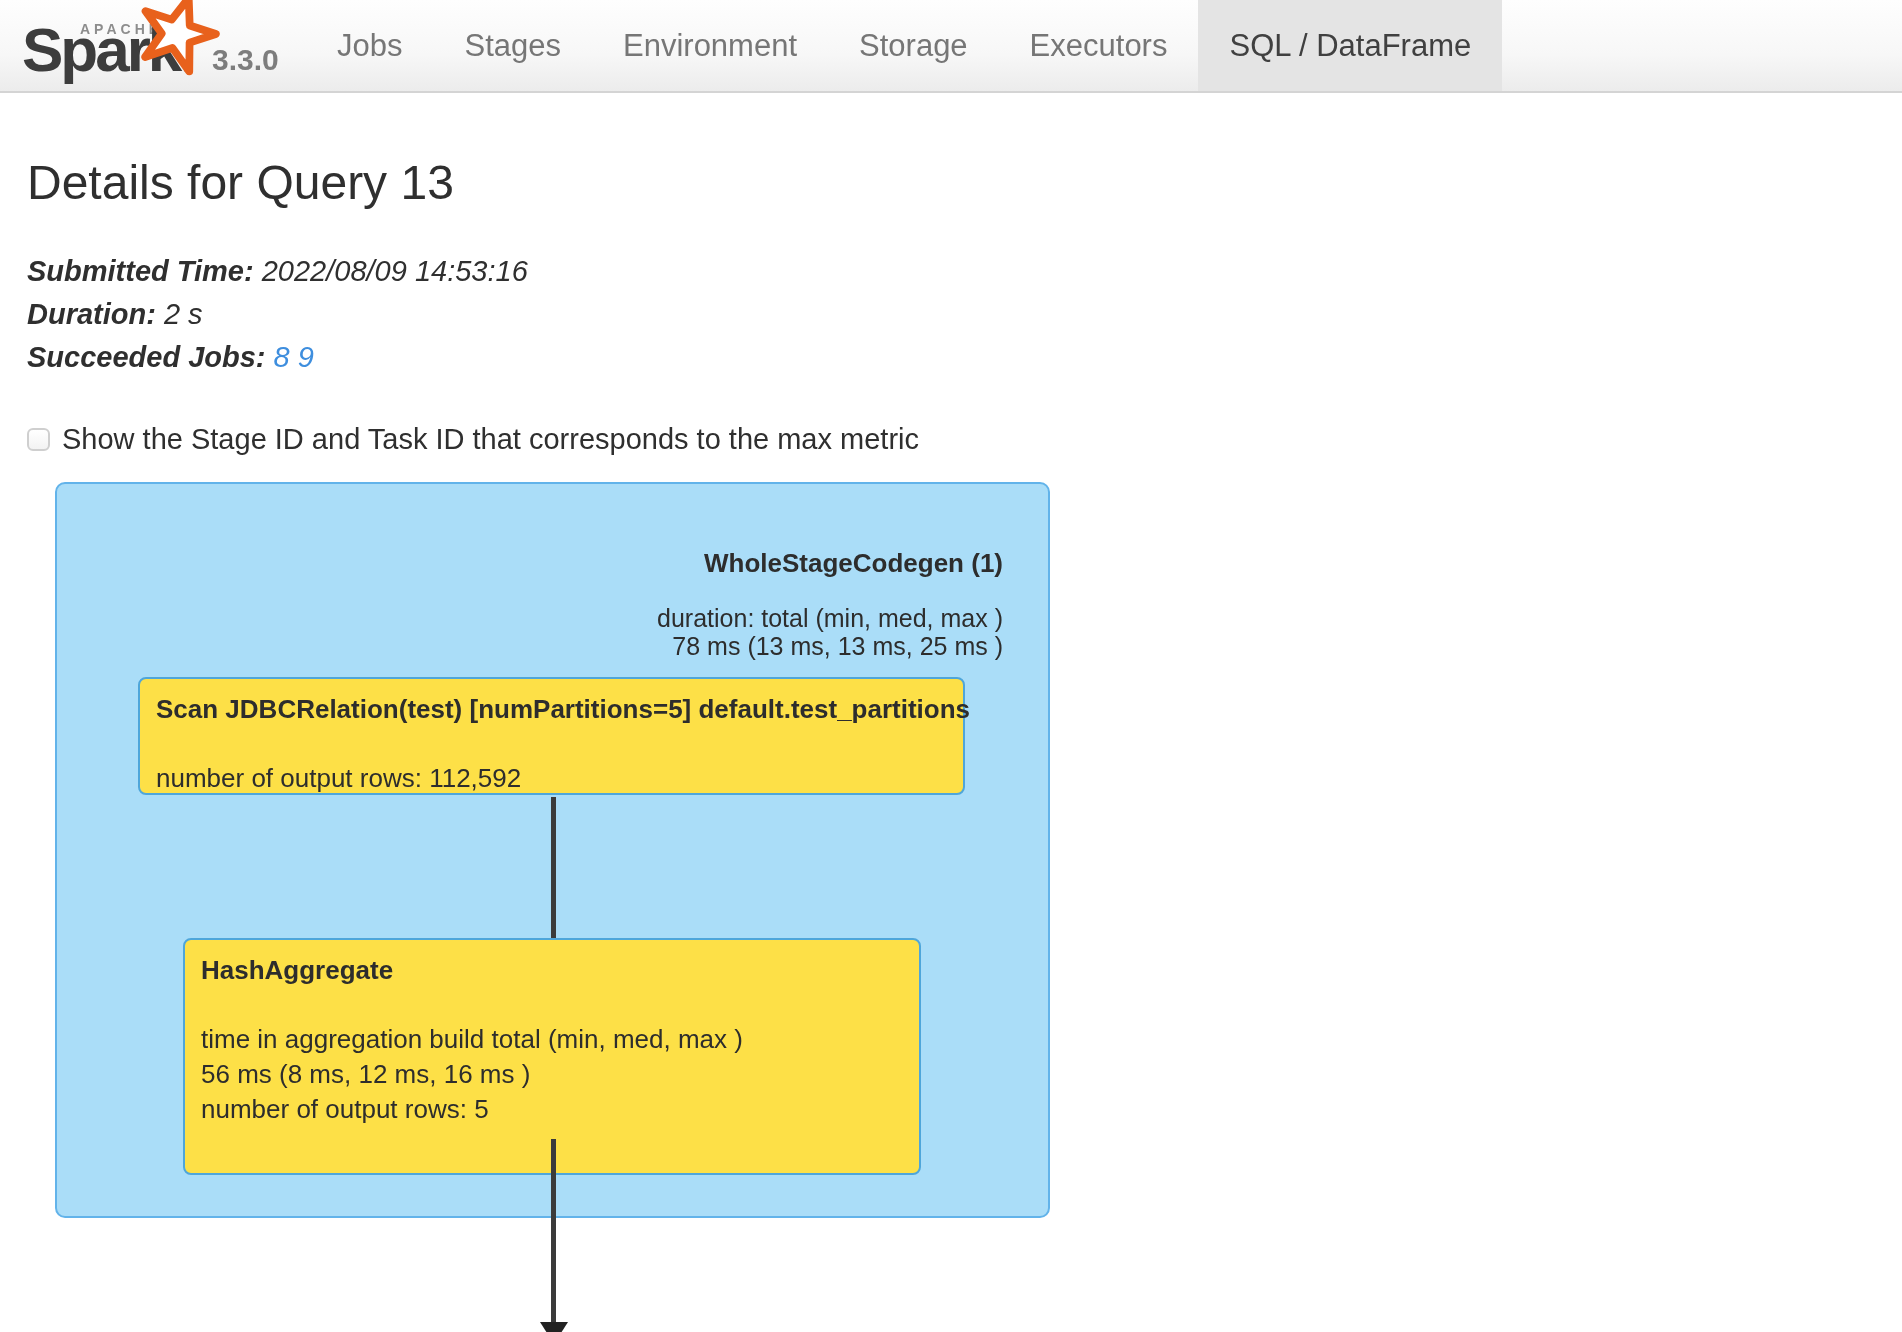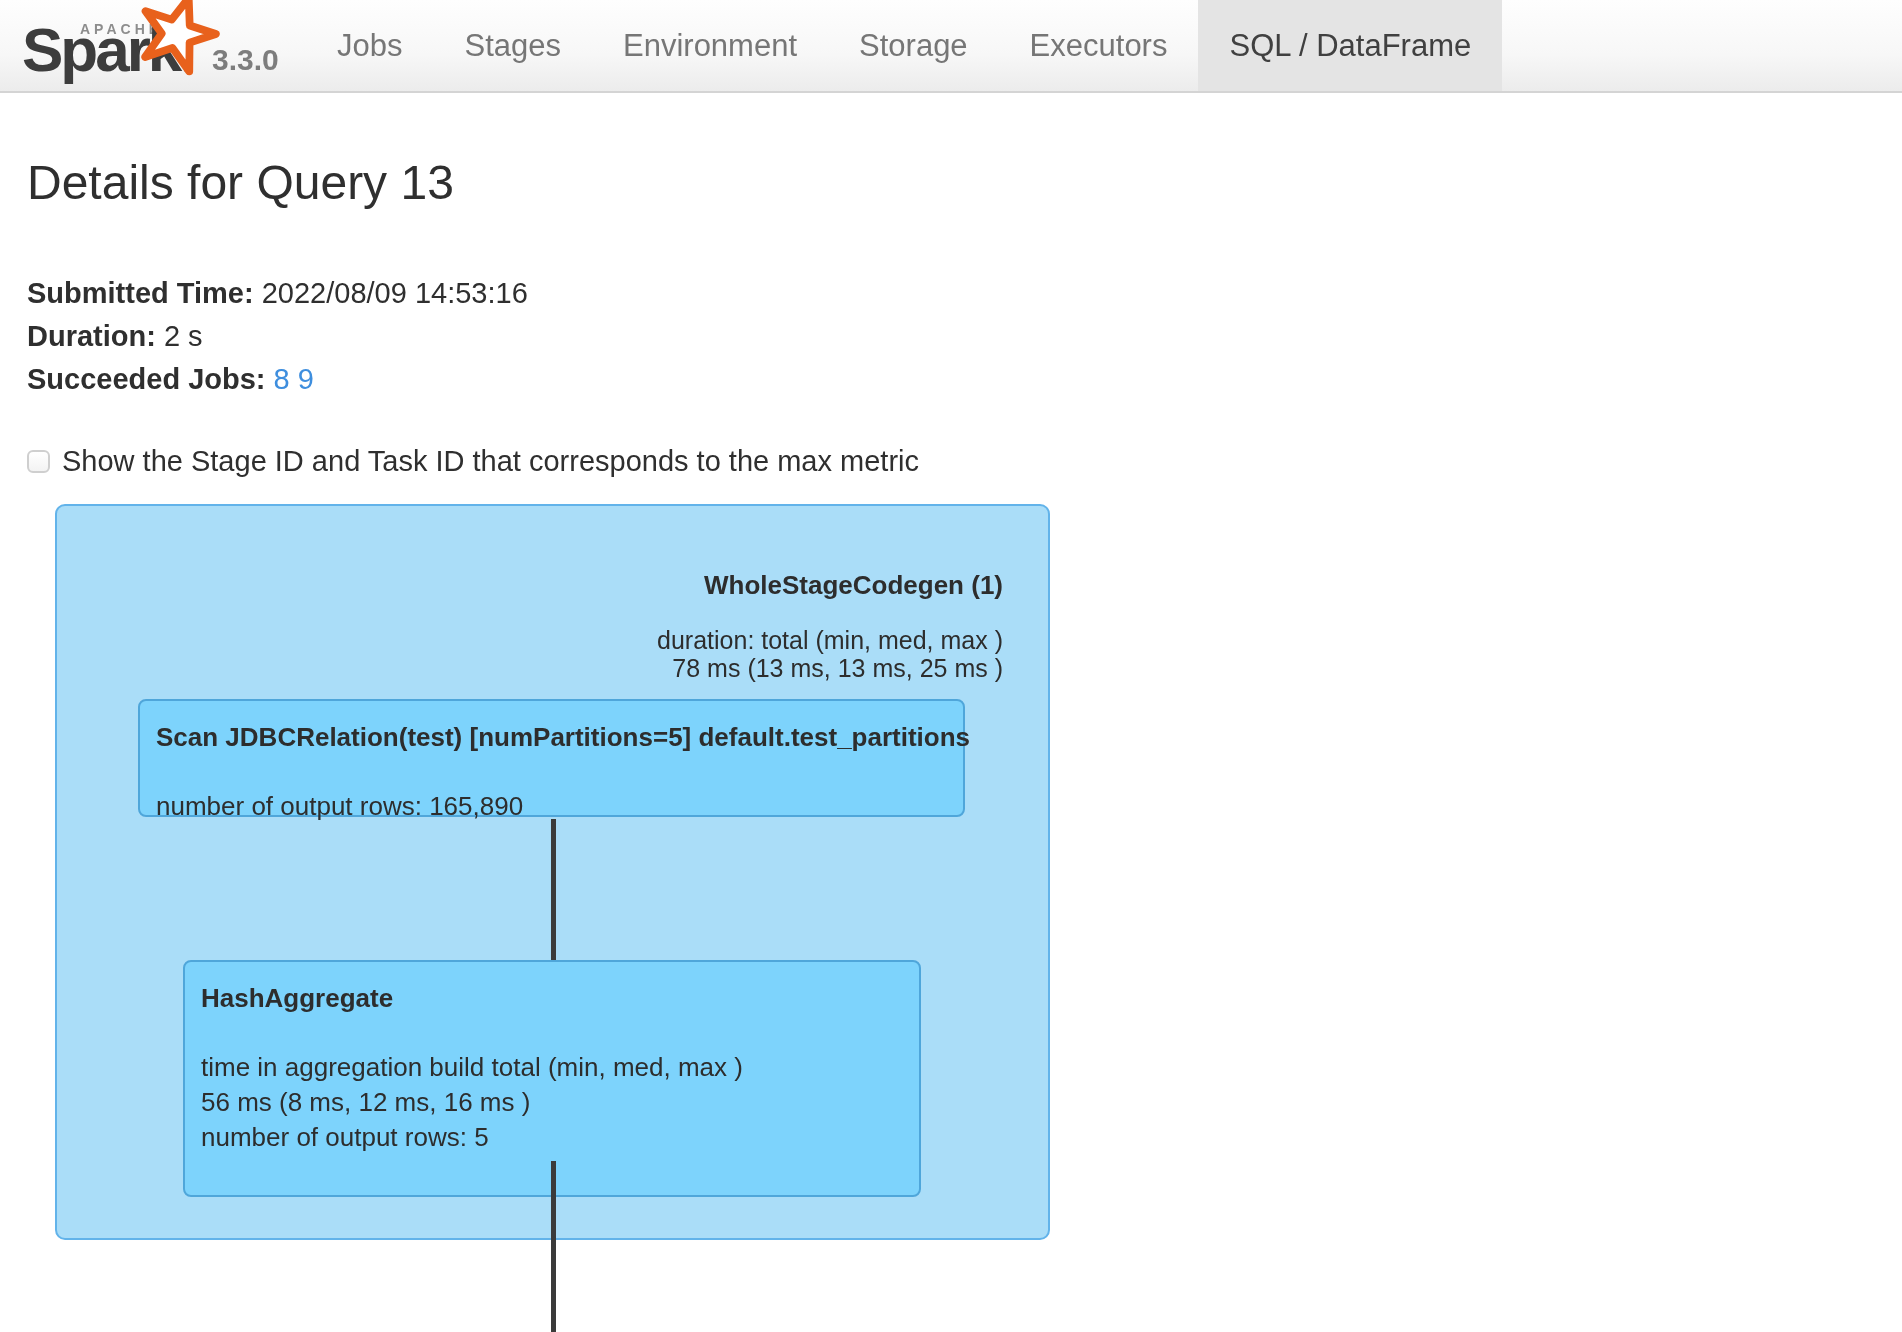--- a/index.html
+++ b/index.html
@@ -61,21 +61,21 @@
     background: #e4e4e4;
     color: #404040;
   }
 
   
   .content { padding: 0 0 0 27px; }
   .page-title {
     margin-top: 62px;
     font-size: 48px; font-weight: normal; color: #2f2f2f;
   }
-  .meta-block { margin-top: 62px; }
+  .meta-block { margin-top: 40px; font-style: italic; }
   .meta-line { font-size: 29px; line-height: 43px; color: #2f2f2f; }
   .meta-line b { font-weight: bold; }
   .job-link { color: #3e8ede; text-decoration: none; cursor: pointer; }
 
   .checkbox-row {
     margin-top: 44px;
     display: flex; align-items: center;
   }
   .max-metric-checkbox {
     appearance: none; -webkit-appearance: none;
@@ -104,24 +104,24 @@
   }
   .cluster-label {
     position: absolute;
     top: 64px; right: 45px;
     text-align: right;
   }
   .cluster-name { font-size: 26px; font-weight: bold; color: #2d2d2d; }
   .cluster-metrics { margin-top: 25px; font-size: 25px; line-height: 28px; color: #2d2d2d; }
   .node-box {
     position: absolute;
-    background: #7dd3fc;
+    background: #fde047;
     border: 2px solid #4fa6da;
     border-radius: 8px;
-    padding: 19px 16px;
+    padding: 13px 16px;
   }
   .node-scan { left: 138px; top: 195px; width: 827px; height: 118px; }
   .node-hash { left: 183px; top: 456px; width: 738px; height: 237px; }
   .node-name { font-size: 26px; font-weight: bold; line-height: 34px; color: #2d2d2d; white-space: nowrap; }
   .node-metrics { margin-top: 35px; font-size: 26px; line-height: 35px; color: #2d2d2d; }
 
   .edge-shaft {
     position: absolute;
     width: 5px;
     background: #3b3b3b;
@@ -195,21 +195,21 @@
       <div class="cluster-metrics">
         <div>duration: total (min, med, max )</div>
         <div>78 ms (13 ms, 13 ms, 25 ms )</div>
       </div>
     </div>
   </div>
 
   <div class="node-box node-scan">
     <div class="node-name">Scan JDBCRelation(test) [numPartitions=5] default.test_partitions</div>
     <div class="node-metrics">
-      <div>number of output rows: 165,890</div>
+      <div>number of output rows: 112,592</div>
     </div>
   </div>
 
   <div class="edge-shaft edge1-shaft"></div>
 
   <div class="node-box node-hash">
     <div class="node-name">HashAggregate</div>
     <div class="node-metrics">
       <div>time in aggregation build total (min, med, max )</div>
       <div>56 ms (8 ms, 12 ms, 16 ms )</div>

